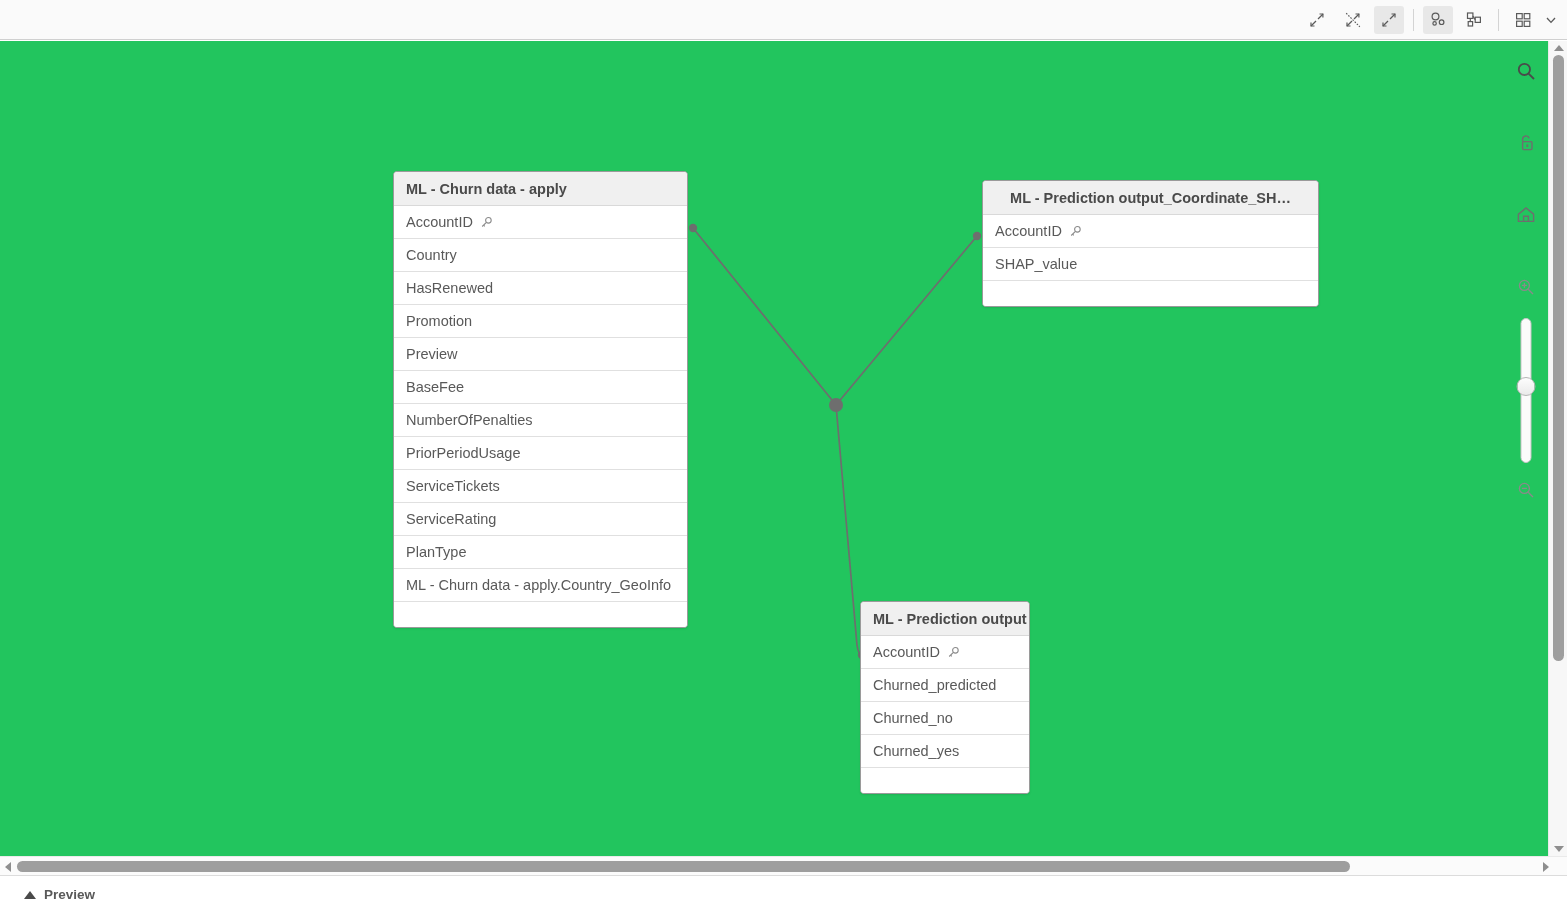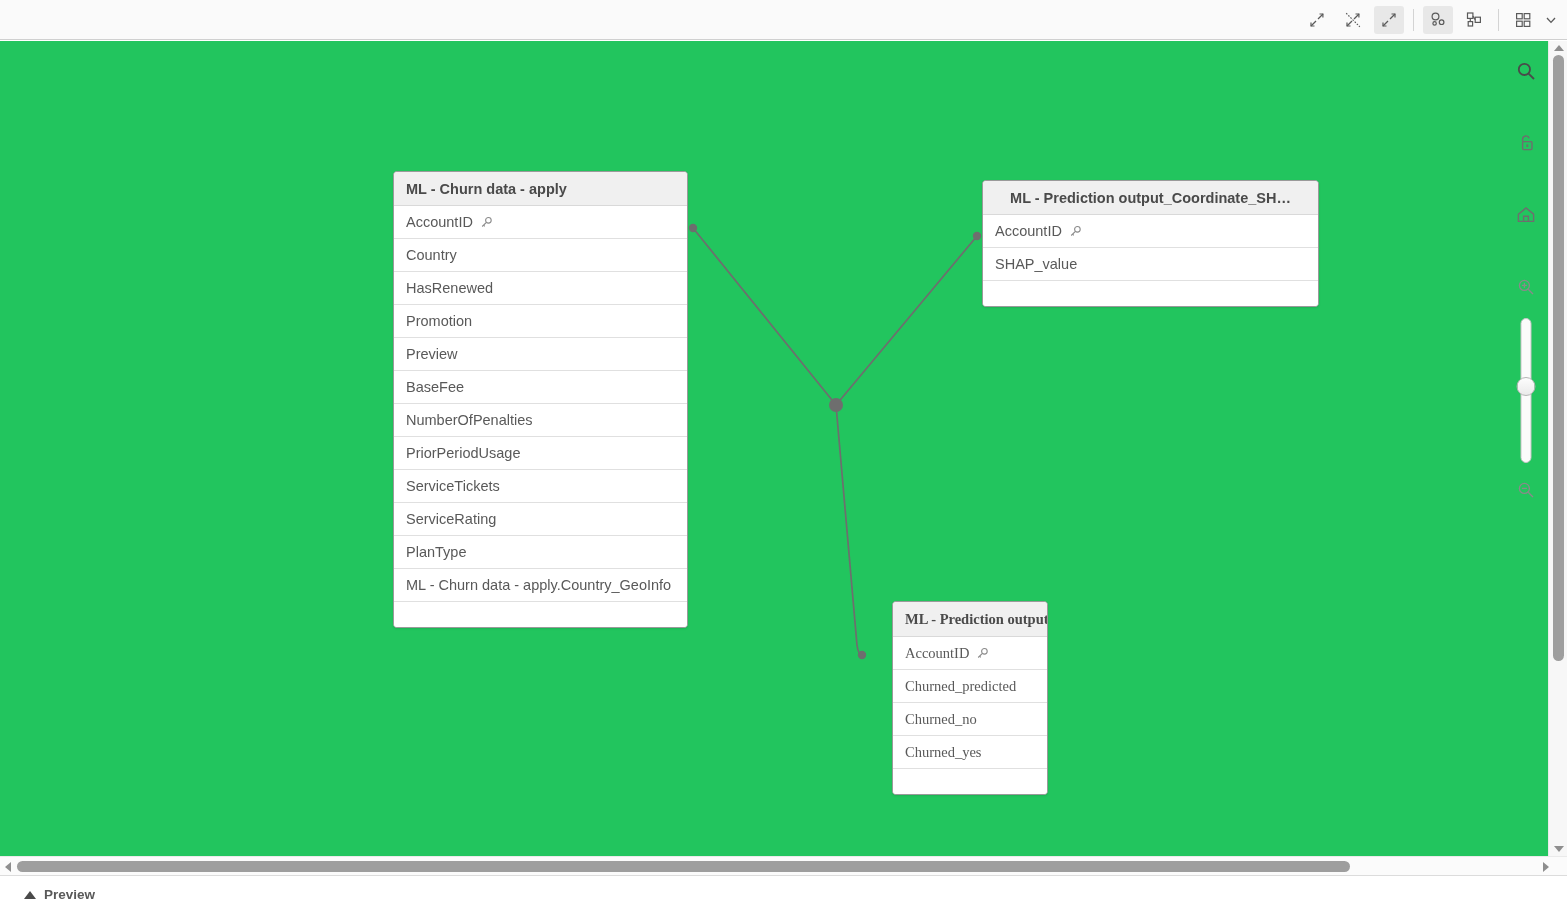--- a/index.html
+++ b/index.html
@@ -351,21 +351,21 @@
           </g>
         </svg>
       </span>
     </div>
     <div class="tbl-row">
       <span>SHAP_value</span>
     </div>
     <div class="tbl-foot"></div>
   </div>
 
-  <div class="tbl" style="left:892px; top:560px; width:156px;font-family:Liberation Serif, serif;">
+  <div class="tbl" style="left:860px; top:560px; width:170px;">
     <div class="tbl-head">ML - Prediction output</div>
     <div class="tbl-row">
       <span>AccountID</span>
       <span class="keyicon">
         <svg width="13" height="13" viewBox="0 0 13 13">
           <g stroke="#8a8a8a" stroke-width="1.1" fill="none">
             <circle cx="8.4" cy="4.3" r="2.8"></circle>
             <path d="M6.4 6.3 L2.2 10.5"></path>
               <path d="M3.6 9.1 L4.8 10.3"></path>
           </g>

